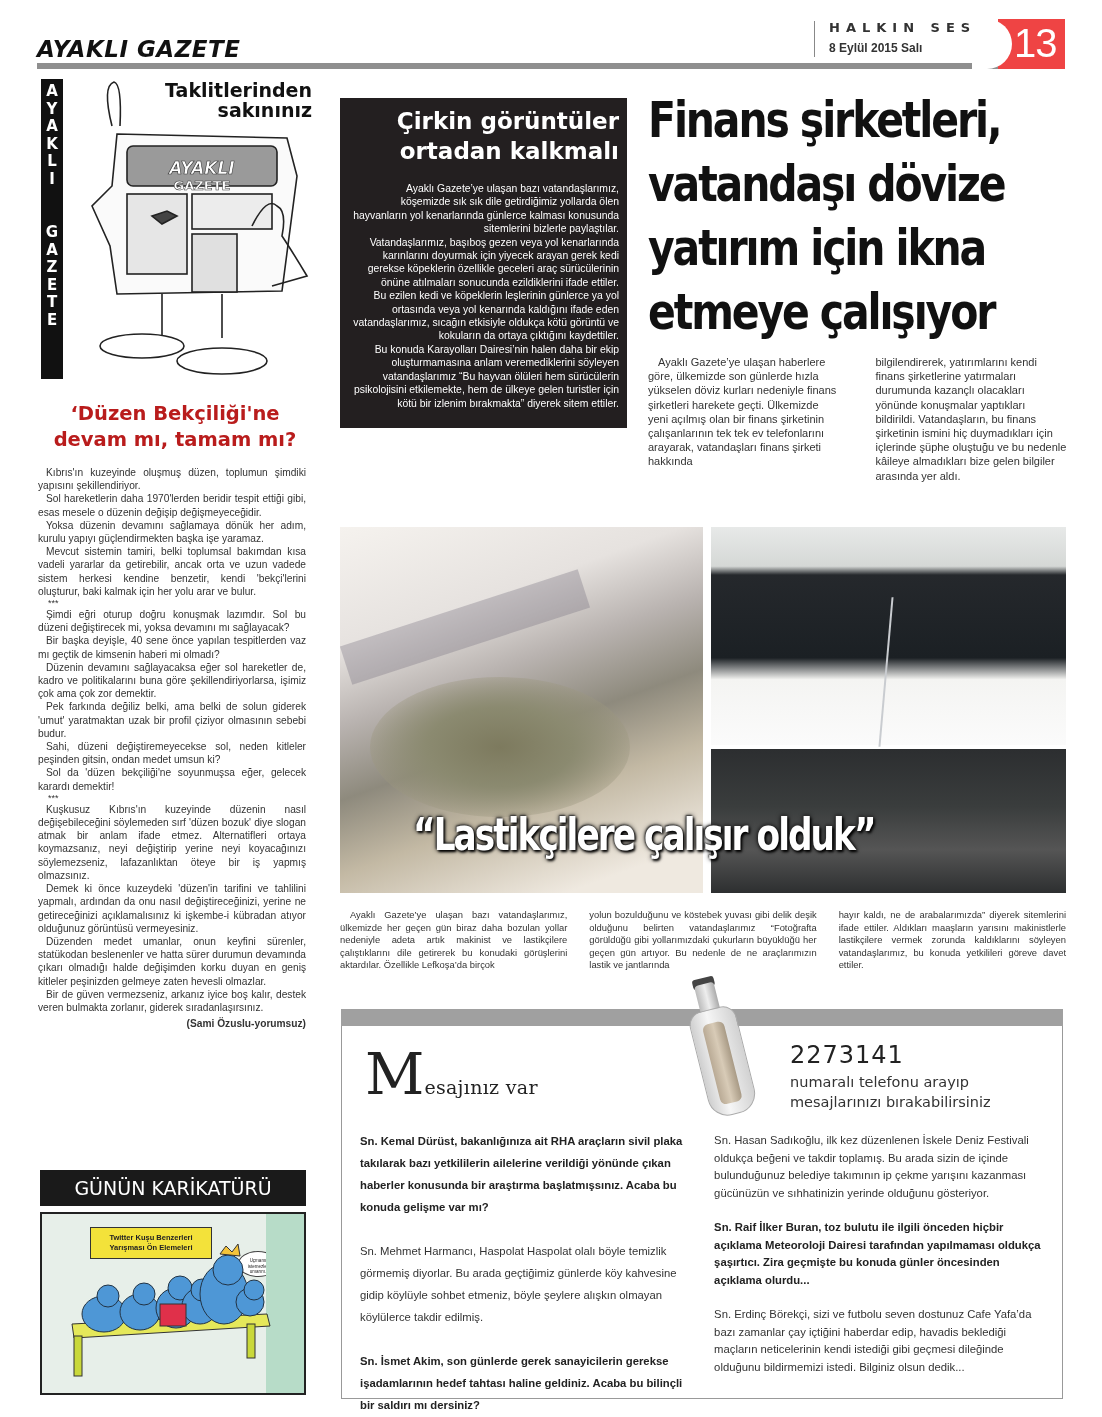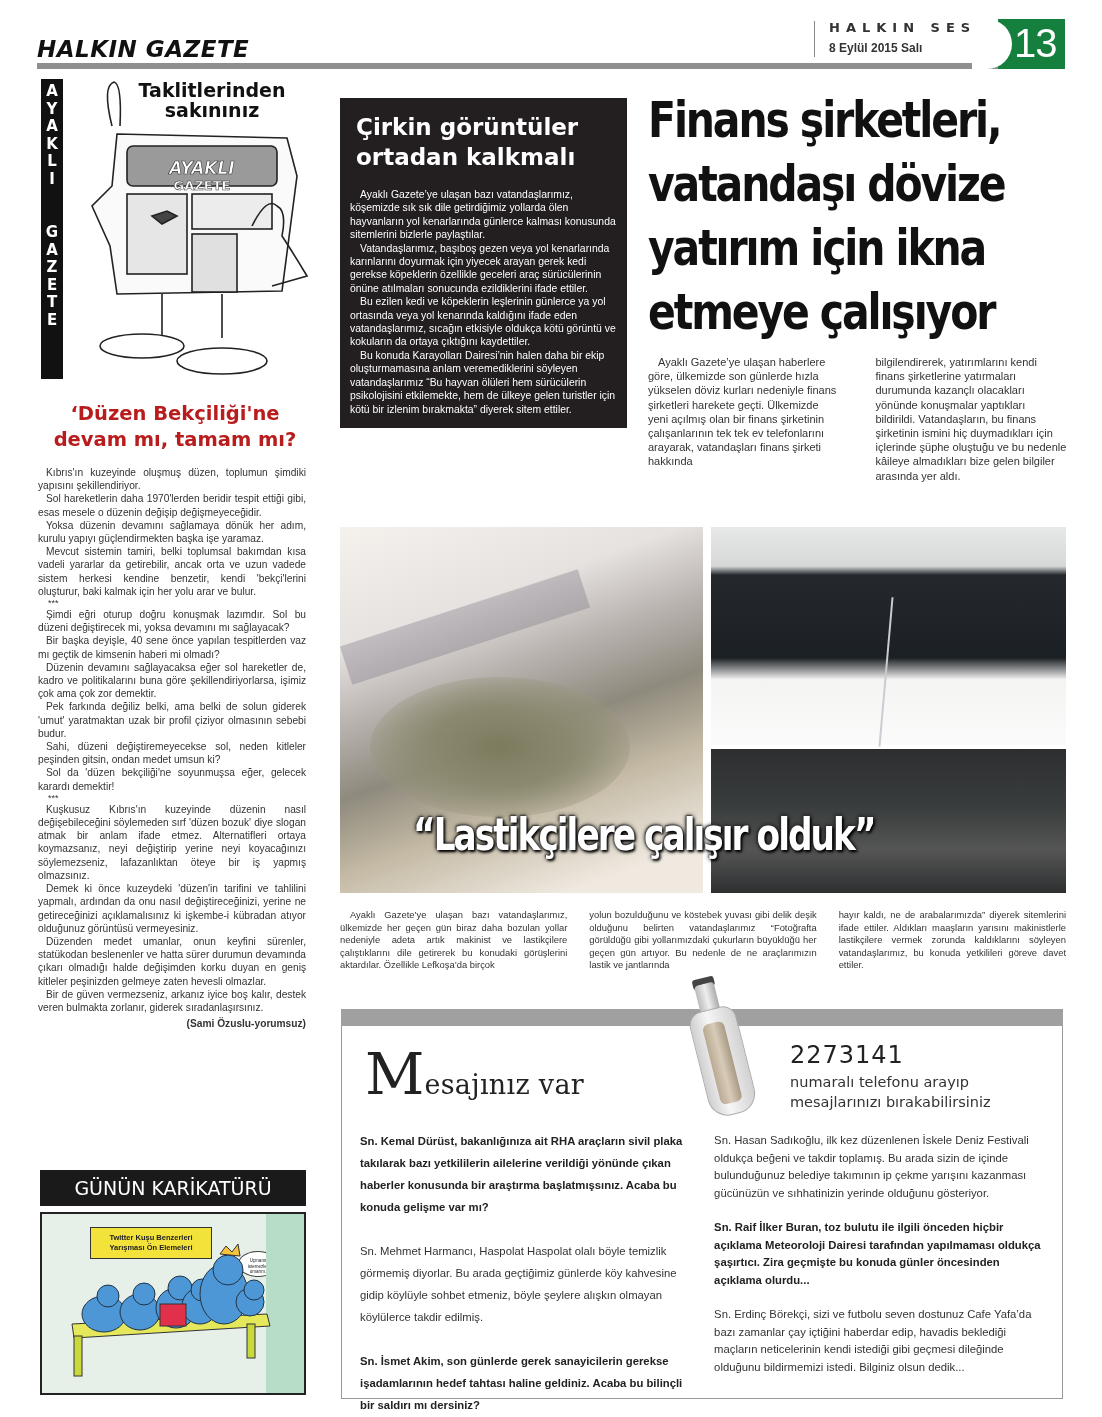--- a/index.html
+++ b/index.html
@@ -14,42 +14,42 @@
   }
   .top-rule { position: absolute; left: 37px; top: 63px; width: 1028px; height: 6px; background: #8f8f8f; }
   .paper-block { position: absolute; left: 814px; top: 17px; width: 200px; height: 45px; }
   .paper-divider { position: absolute; left: 0; top: 4px; width: 1px; height: 36px; background: #888; }
   .paper-name {
     position: absolute; left: 15px; top: 3px; font-family: "DejaVu Sans", sans-serif;
     font-size: 13px; font-weight: bold; letter-spacing: 6px; color: #333;
   }
   .paper-date { position: absolute; left: 15px; top: 24px; font-size: 12px; font-weight: bold; color: #333; }
   .page-num-tab {
-    position: absolute; left: 998px; top: 19px; width: 67px; height: 50px; background: #15803d;
+    position: absolute; left: 998px; top: 19px; width: 67px; height: 50px; background: #ef4444;
   }
   .page-num-tab::before {
     content: ""; position: absolute; left: -26px; top: 0; width: 40px; height: 50px;
     background: #fff; border-radius: 0 28px 28px 0;
   }
   .page-num {
     position: absolute; left: 16px; top: 2px; font-family: "Liberation Sans", sans-serif;
     font-size: 40px; color: #fff; font-weight: normal; letter-spacing: -1px;
   }
 
   
   .vertical-banner {
     position: absolute; left: 41px; top: 79px; width: 22px; height: 300px; background: #111;
     display: flex; flex-direction: column; align-items: center; justify-content: flex-start; padding-top: 4px;
   }
   .vertical-banner span {
     color: #fff; font-family: "DejaVu Sans", sans-serif; font-weight: bold; font-size: 15px; line-height: 17.5px;
   }
   .cartoon-logo { position: absolute; left: 72px; top: 76px; width: 250px; height: 312px; }
   .cartoon-title {
-    position: absolute; left: 40px; top: 4px; width: 200px; text-align: center;
+    position: absolute; left: 40px; top: 4px; width: 200px; text-align: right;
     font-family: "DejaVu Sans", sans-serif; font-weight: bold; font-size: 19px; line-height: 20px; color: #111;
   }
 
   
   .opinion-title {
     position: absolute; left: 34px; top: 401px; width: 282px; text-align: center;
     font-family: "DejaVu Sans", sans-serif; font-weight: bold; font-size: 19.5px; line-height: 26px; color: #b91c1c;
   }
   .opinion-body {
     position: absolute; left: 38px; top: 466px; width: 268px;
@@ -73,21 +73,21 @@
     border: 1px solid #333; font-size: 7.5px; font-weight: bold; line-height: 10px; text-align: center; padding-top: 5px; color: #222;
   }
   .cotd-bubble {
     position: absolute; left: 196px; top: 37px; width: 40px; height: 26px; background: #fff; border: 1px solid #444;
     border-radius: 50%; font-size: 4.5px; line-height: 5.5px; text-align: center; padding-top: 6px;
   }
 
   
   .dark-box {
     position: absolute; left: 340px; top: 98px; width: 287px; height: 330px; background: #231f20;
-    color: #fff; padding: 12px 8px 0 8px;
+    color: #fff; padding: 6px 8px 0 8px; text-align: right;
   }
   .dark-box h2 {
     font-family: "DejaVu Sans", sans-serif; font-weight: bold; font-size: 23px; line-height: 30px; color: #fff;
     margin-left: 8px; margin-top: 2px;
   }
   .dark-box .body { margin-top: 16px; font-size: 10.4px; line-height: 13.4px; color: #fff; padding-left: 2px; }
   .dark-box .body p { text-indent: 10px; }
 
   
   .headline {
@@ -136,21 +136,21 @@
   .photo-article p.indent { text-indent: 10px; }
 
   
   .msg-band { position: absolute; left: 341px; top: 1009px; width: 722px; height: 17px; background: #a0a0a0; }
   .msg-box {
     position: absolute; left: 341px; top: 1026px; width: 722px; height: 373px;
     border-left: 1px solid #999; border-right: 1px solid #999; border-bottom: 1px solid #999; background: #fff;
   }
   .msg-title { position: absolute; left: 23px; top: 18px; font-family: "DejaVu Serif", serif; color: #222; }
   .msg-title .big { font-size: 58px; line-height: 60px; font-weight: normal; }
-  .msg-title .rest { font-size: 27px; letter-spacing: 0.3px; margin-top: 24px; }
+  .msg-title .rest { font-size: 19px; letter-spacing: 0.3px; margin-top: 24px; }
   .msg-phone { position: absolute; left: 448px; top: 15px; font-family: "DejaVu Sans", sans-serif; font-size: 24px; color: #222; letter-spacing: 1px; }
   .msg-phone-sub { position: absolute; left: 448px; top: 46px; font-family: "DejaVu Sans", sans-serif; font-size: 14.5px; line-height: 20px; color: #333; }
   .bottle {
     position: absolute; left: 352px; top: -44px; width: 52px; height: 135px;
     transform: rotate(-14deg);
   }
   .bottle .neck { position: absolute; left: 16px; top: 0; width: 20px; height: 30px; background: linear-gradient(90deg, #bbb, #eee, #aaa); border-radius: 4px 4px 0 0; }
   .bottle .cork { position: absolute; left: 15px; top: -6px; width: 22px; height: 10px; background: #444; border-radius: 3px; }
   .bottle .body { position: absolute; left: 2px; top: 26px; width: 48px; height: 108px; background: linear-gradient(90deg, #cfcfcf, #f6f6f6 40%, #d2d2d2); border-radius: 14px 14px 20px 20px; border: 1px solid #aaa; }
   .bottle .scroll { position: absolute; left: 14px; top: 40px; width: 22px; height: 82px; background: linear-gradient(90deg, #b9aa95, #d8cbb7, #a89a85); border-radius: 6px; }
@@ -160,21 +160,21 @@
   }
   .msg-cols .col { width: 330px; }
   .msg-cols .col.right { line-height: 17.5px; width: 342px; margin-top: 2px; }
   .msg-cols p { margin-bottom: 22px; }
   .msg-cols .col.right p { margin-bottom: 17px; }
   .msg-cols p.bold { font-weight: bold; color: #222; }
 </style>
 </head>
 <body>
 
-<div class="section-title">HALKIN GAZETE</div>
+<div class="section-title">AYAKLI GAZETE</div>
 <div class="top-rule"></div>
 <div class="paper-block">
   <div class="paper-divider"></div>
   <div class="paper-name">HALKIN SESİ</div>
   <div class="paper-date">8 Eylül 2015 Salı</div>
 </div>
 <div class="page-num-tab">
   <div class="page-num">13</div>
 </div>
 

